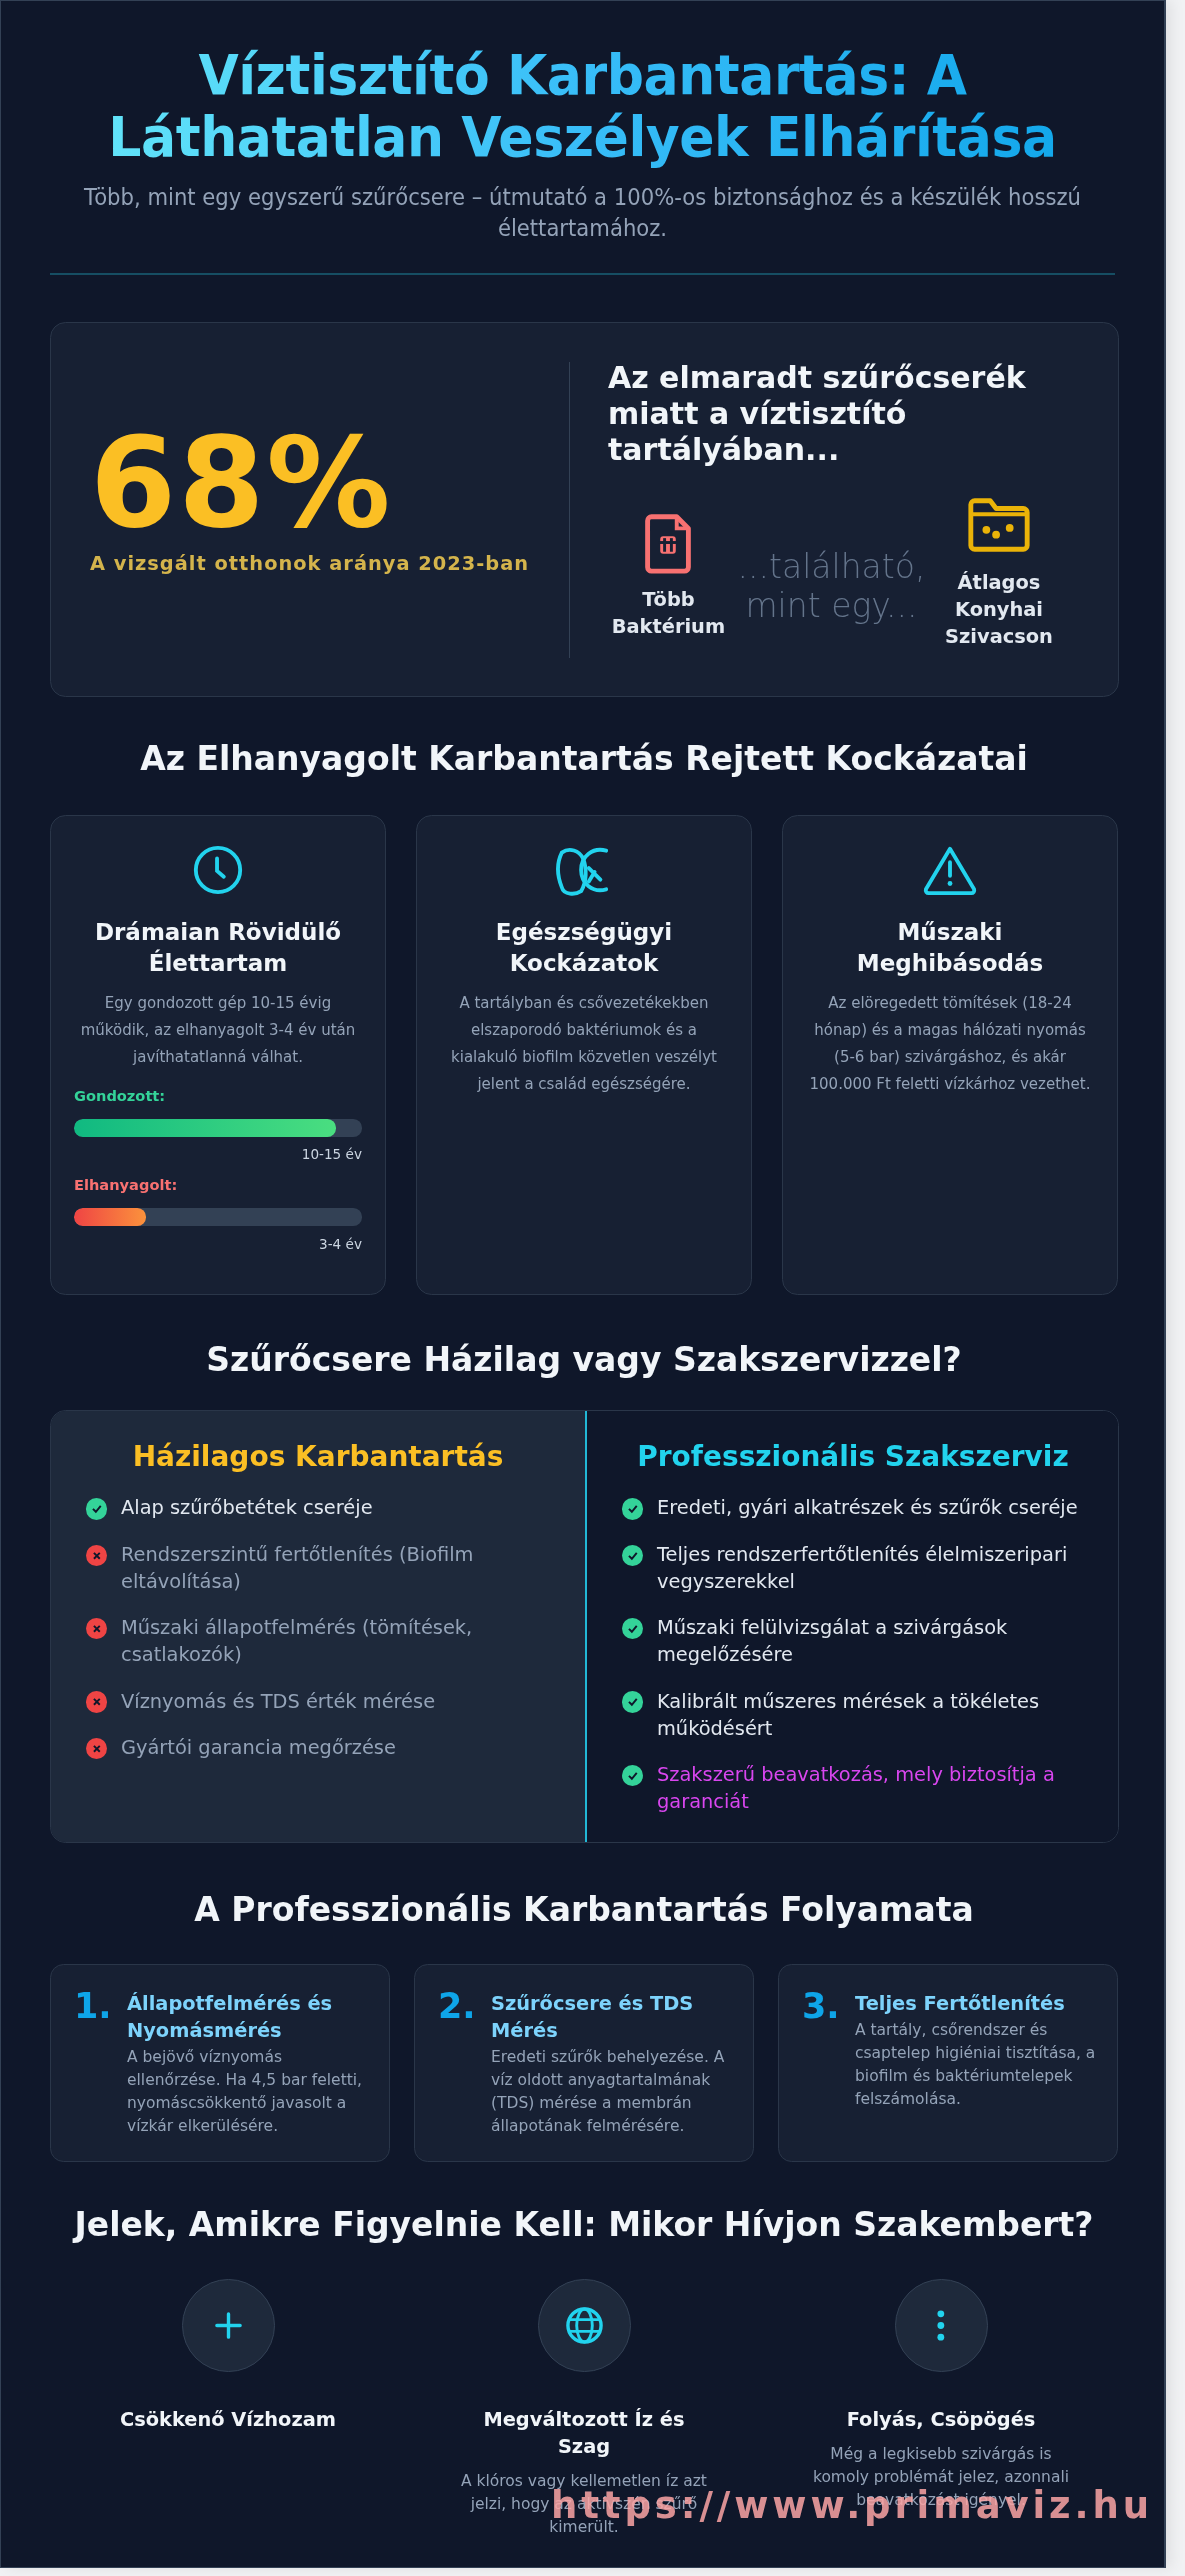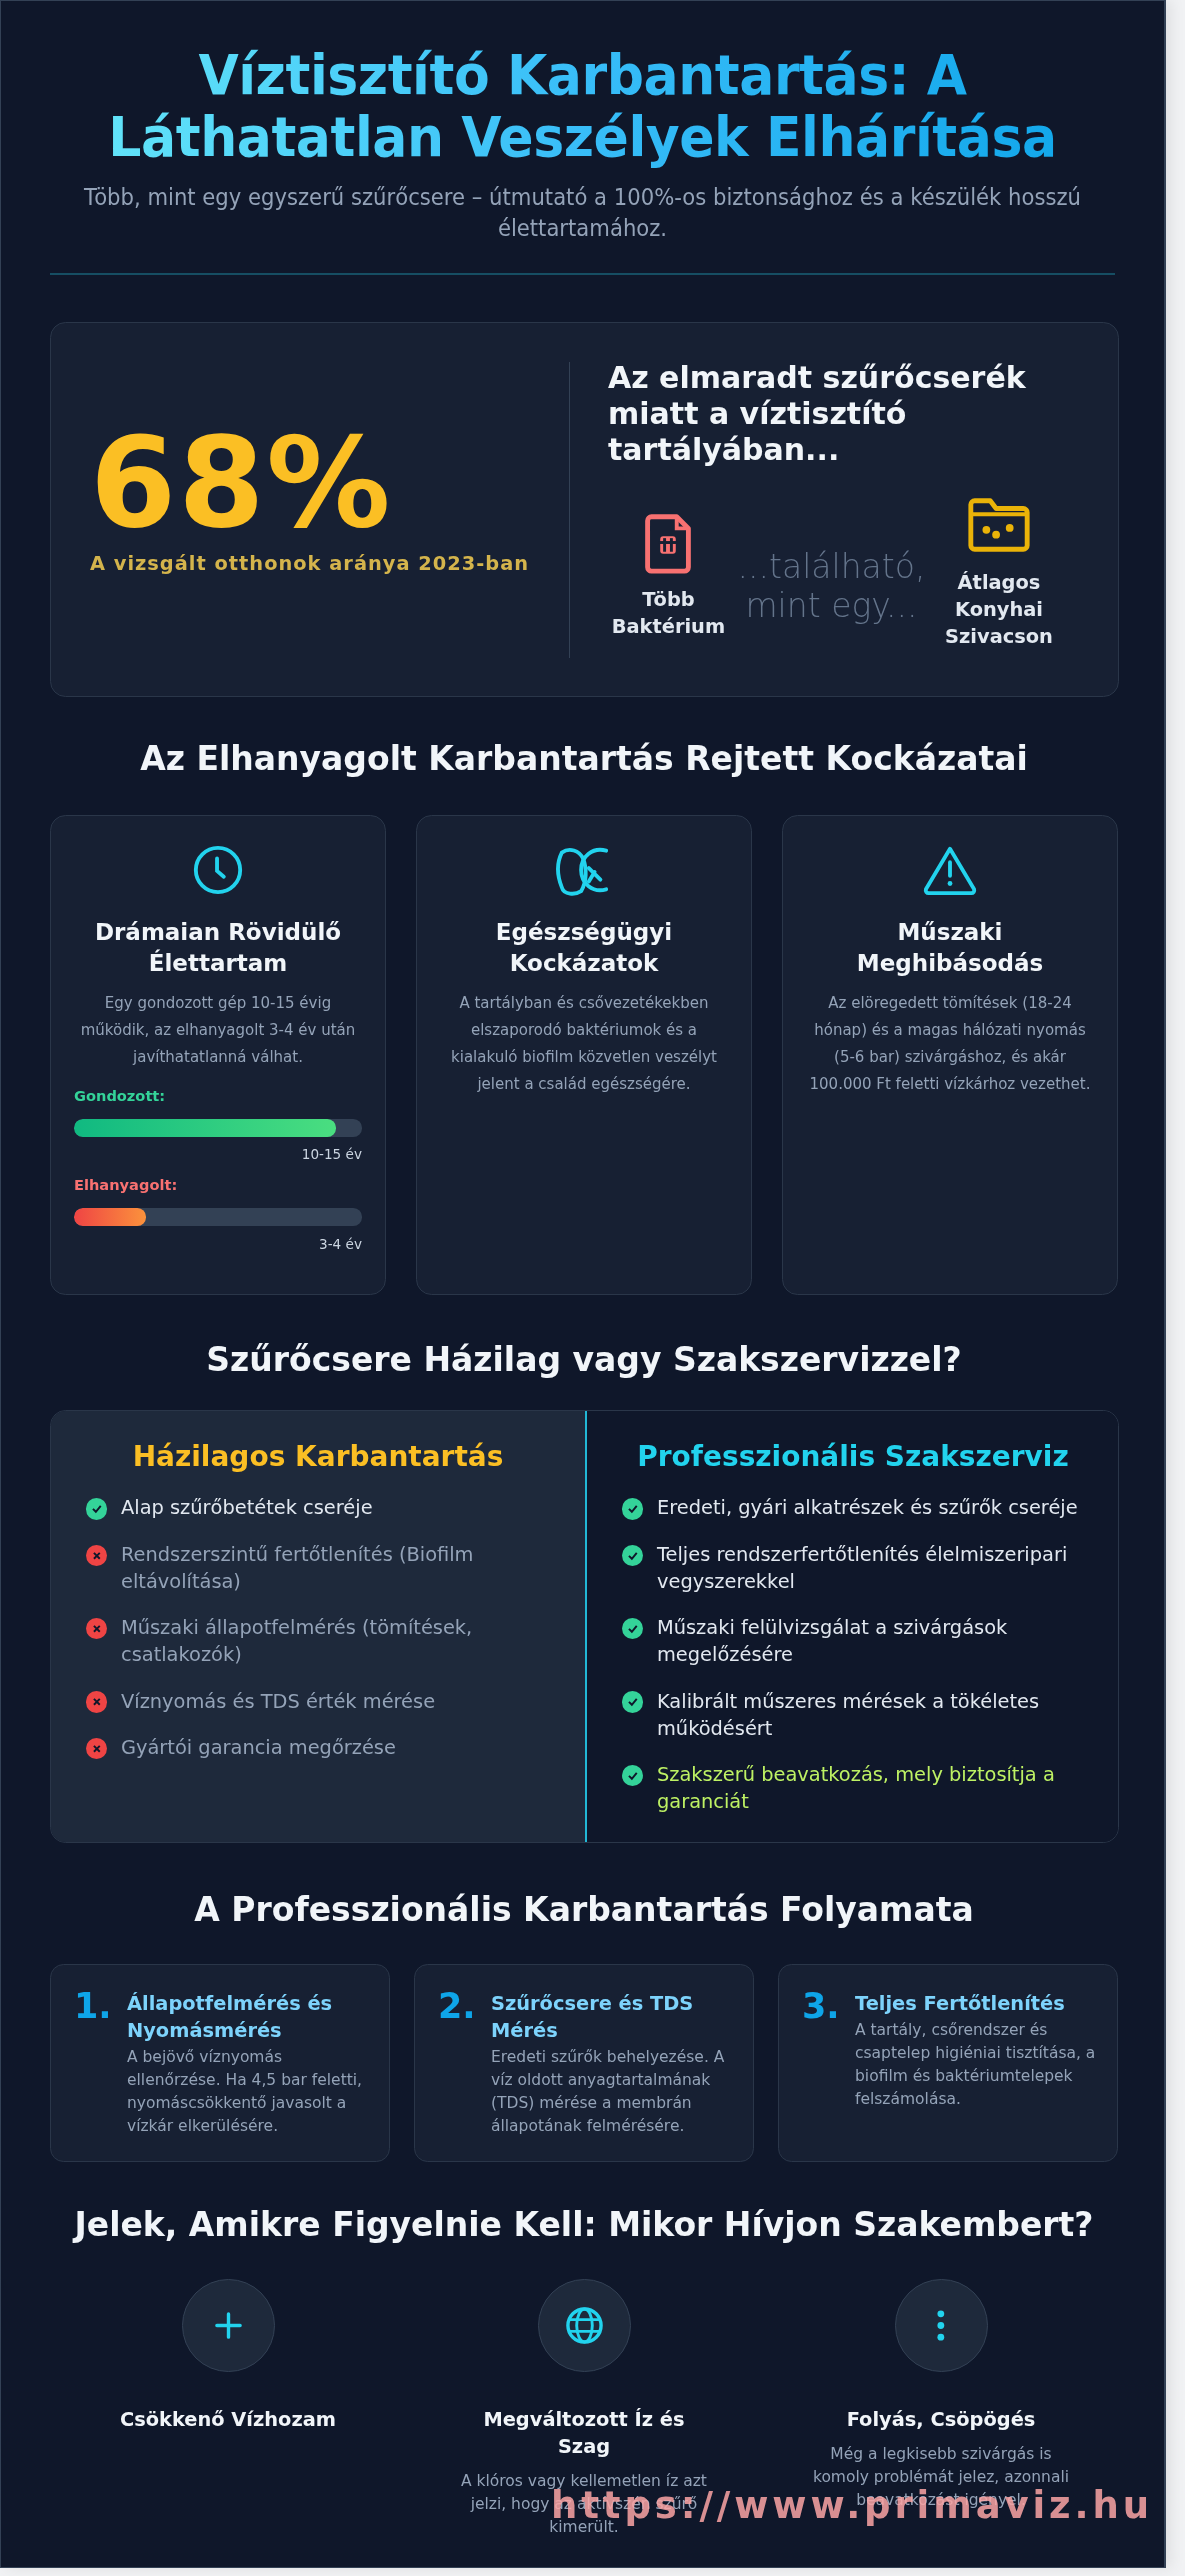--- a/index.html
+++ b/index.html
@@ -248,21 +248,21 @@
           <span class="txt">Műszaki felülvizsgálat a szivárgások megelőzésére</span>
         </li>
         <li style="color:#e2e8f0;">
           <span class="badge" style="background:#34d399;">
               <svg viewBox="0 0 12 12">
                 <path d="M2 6 l3 3 l5 -6" fill="none" stroke="#0f172a" stroke-width="2"></path>
               </svg>
             </span>
           <span class="txt">Kalibrált műszeres mérések a tökéletes működésért</span>
         </li>
-        <li style="color:#bef264;">
+        <li style="color:#d946ef;">
           <span class="badge" style="background:#34d399;">
               <svg viewBox="0 0 12 12">
                 <path d="M2 6 l3 3 l5 -6" fill="none" stroke="#0f172a" stroke-width="2"></path>
               </svg>
             </span>
           <span class="txt">Szakszerű beavatkozás, mely biztosítja a garanciát</span>
         </li>
       </ul>
     </div>
   </div>

